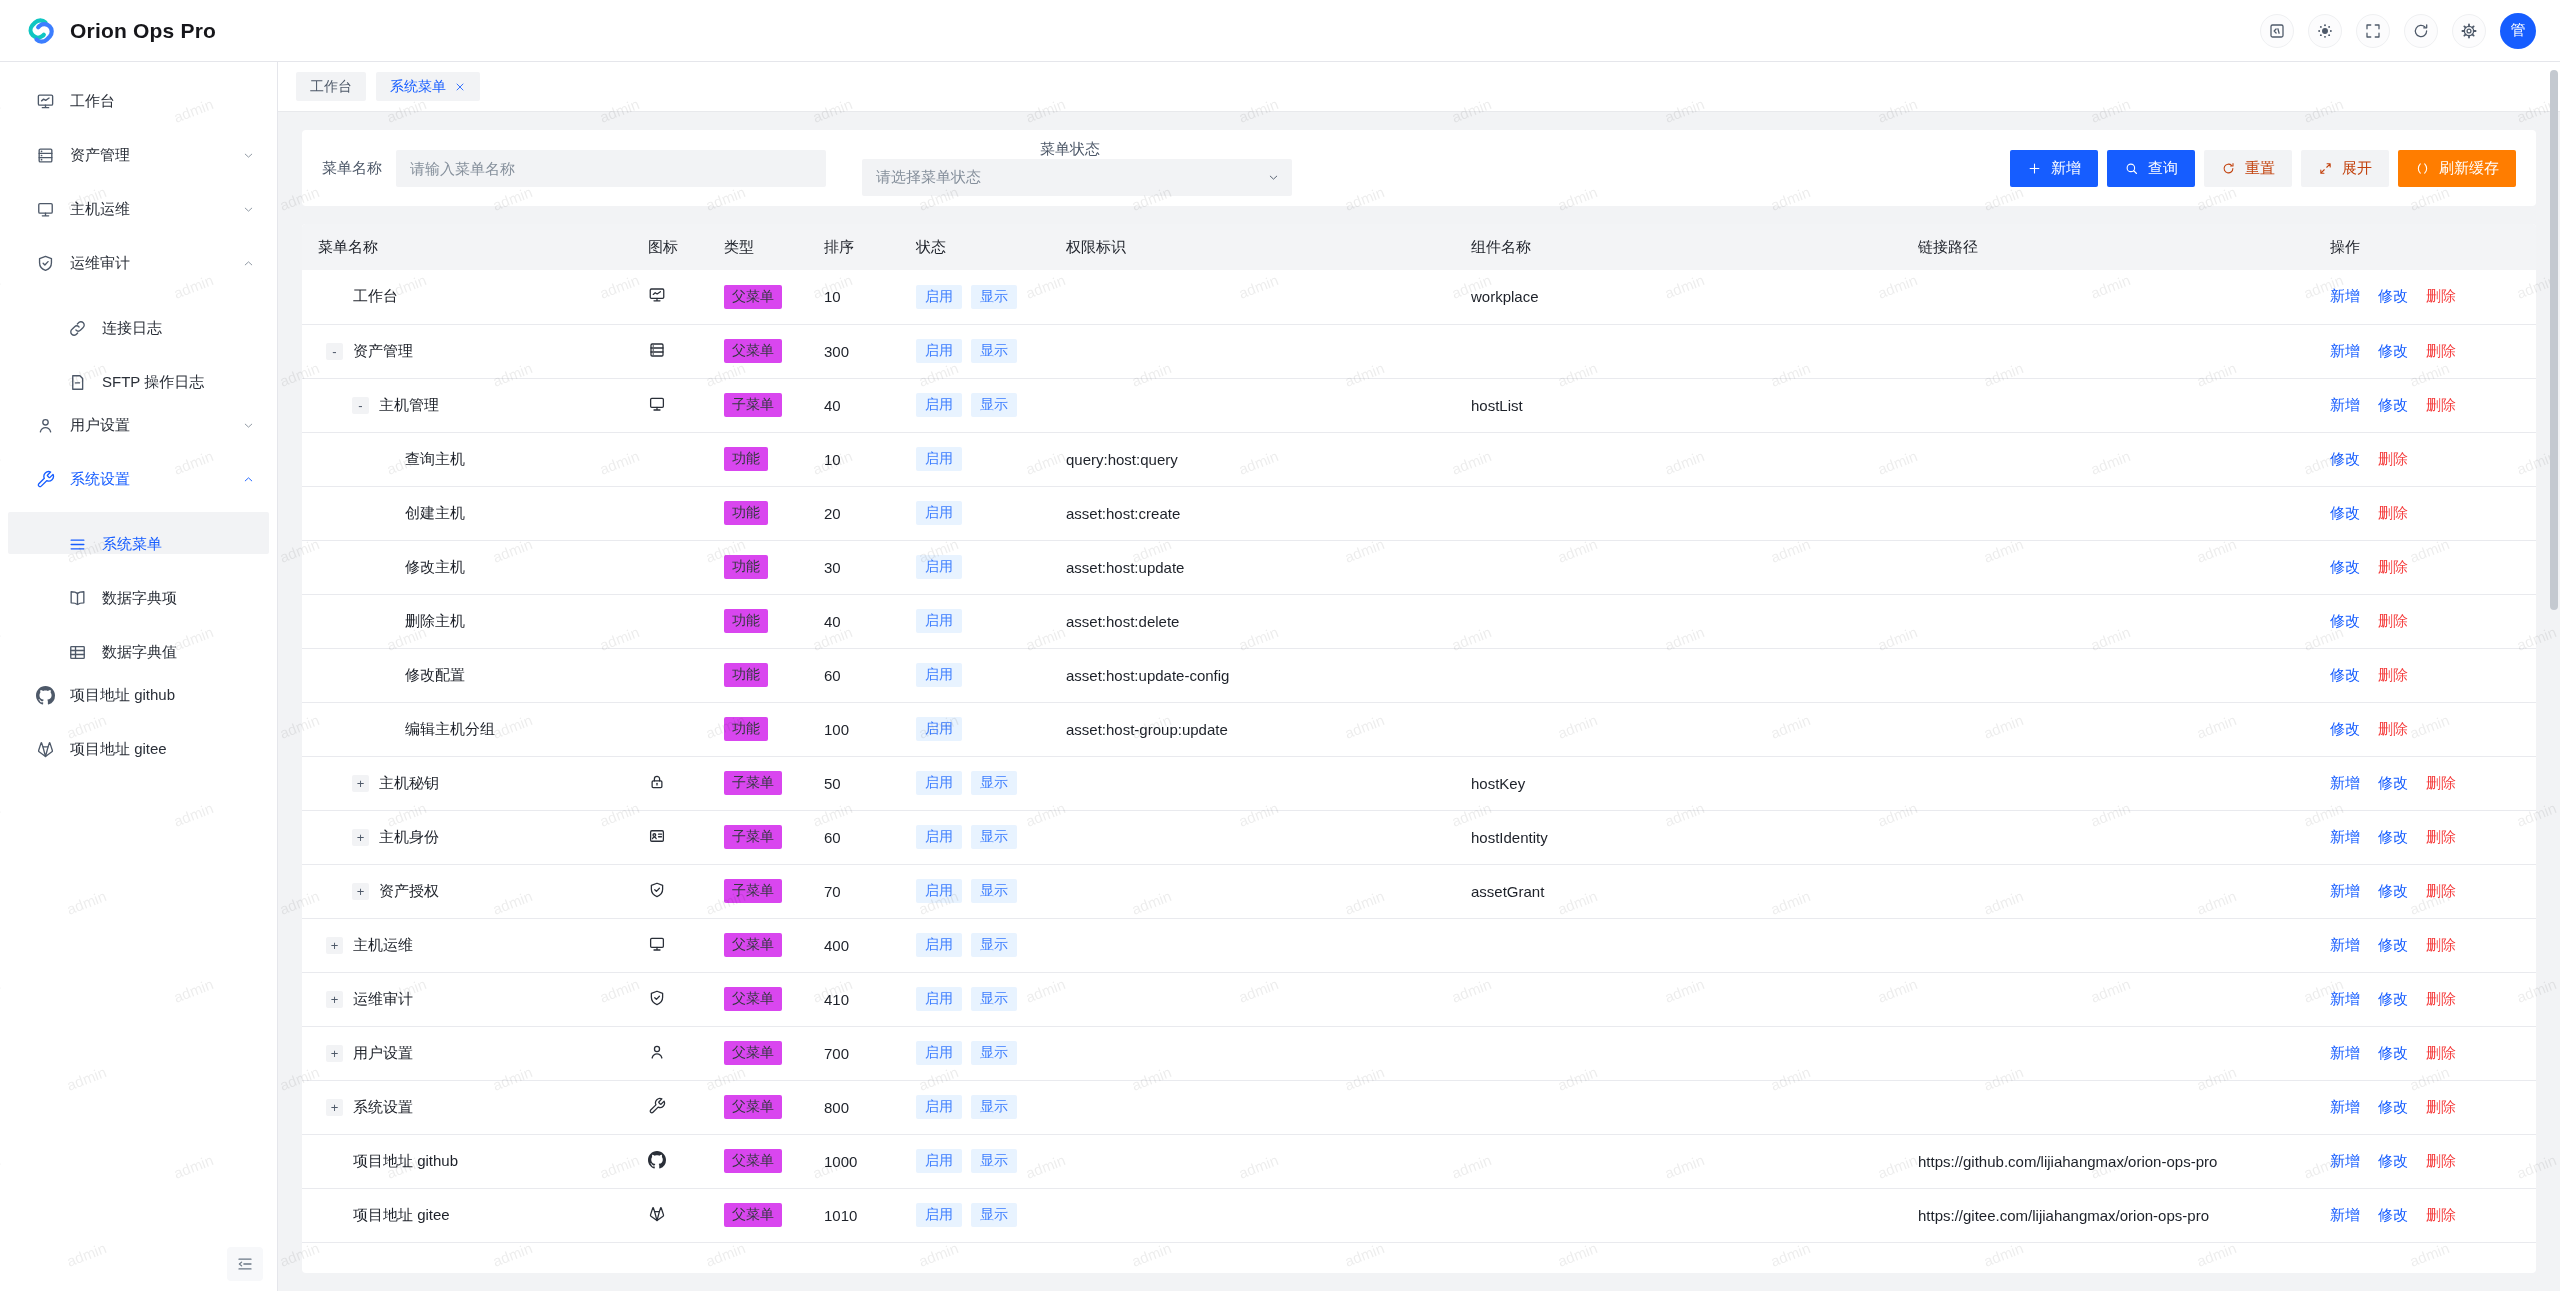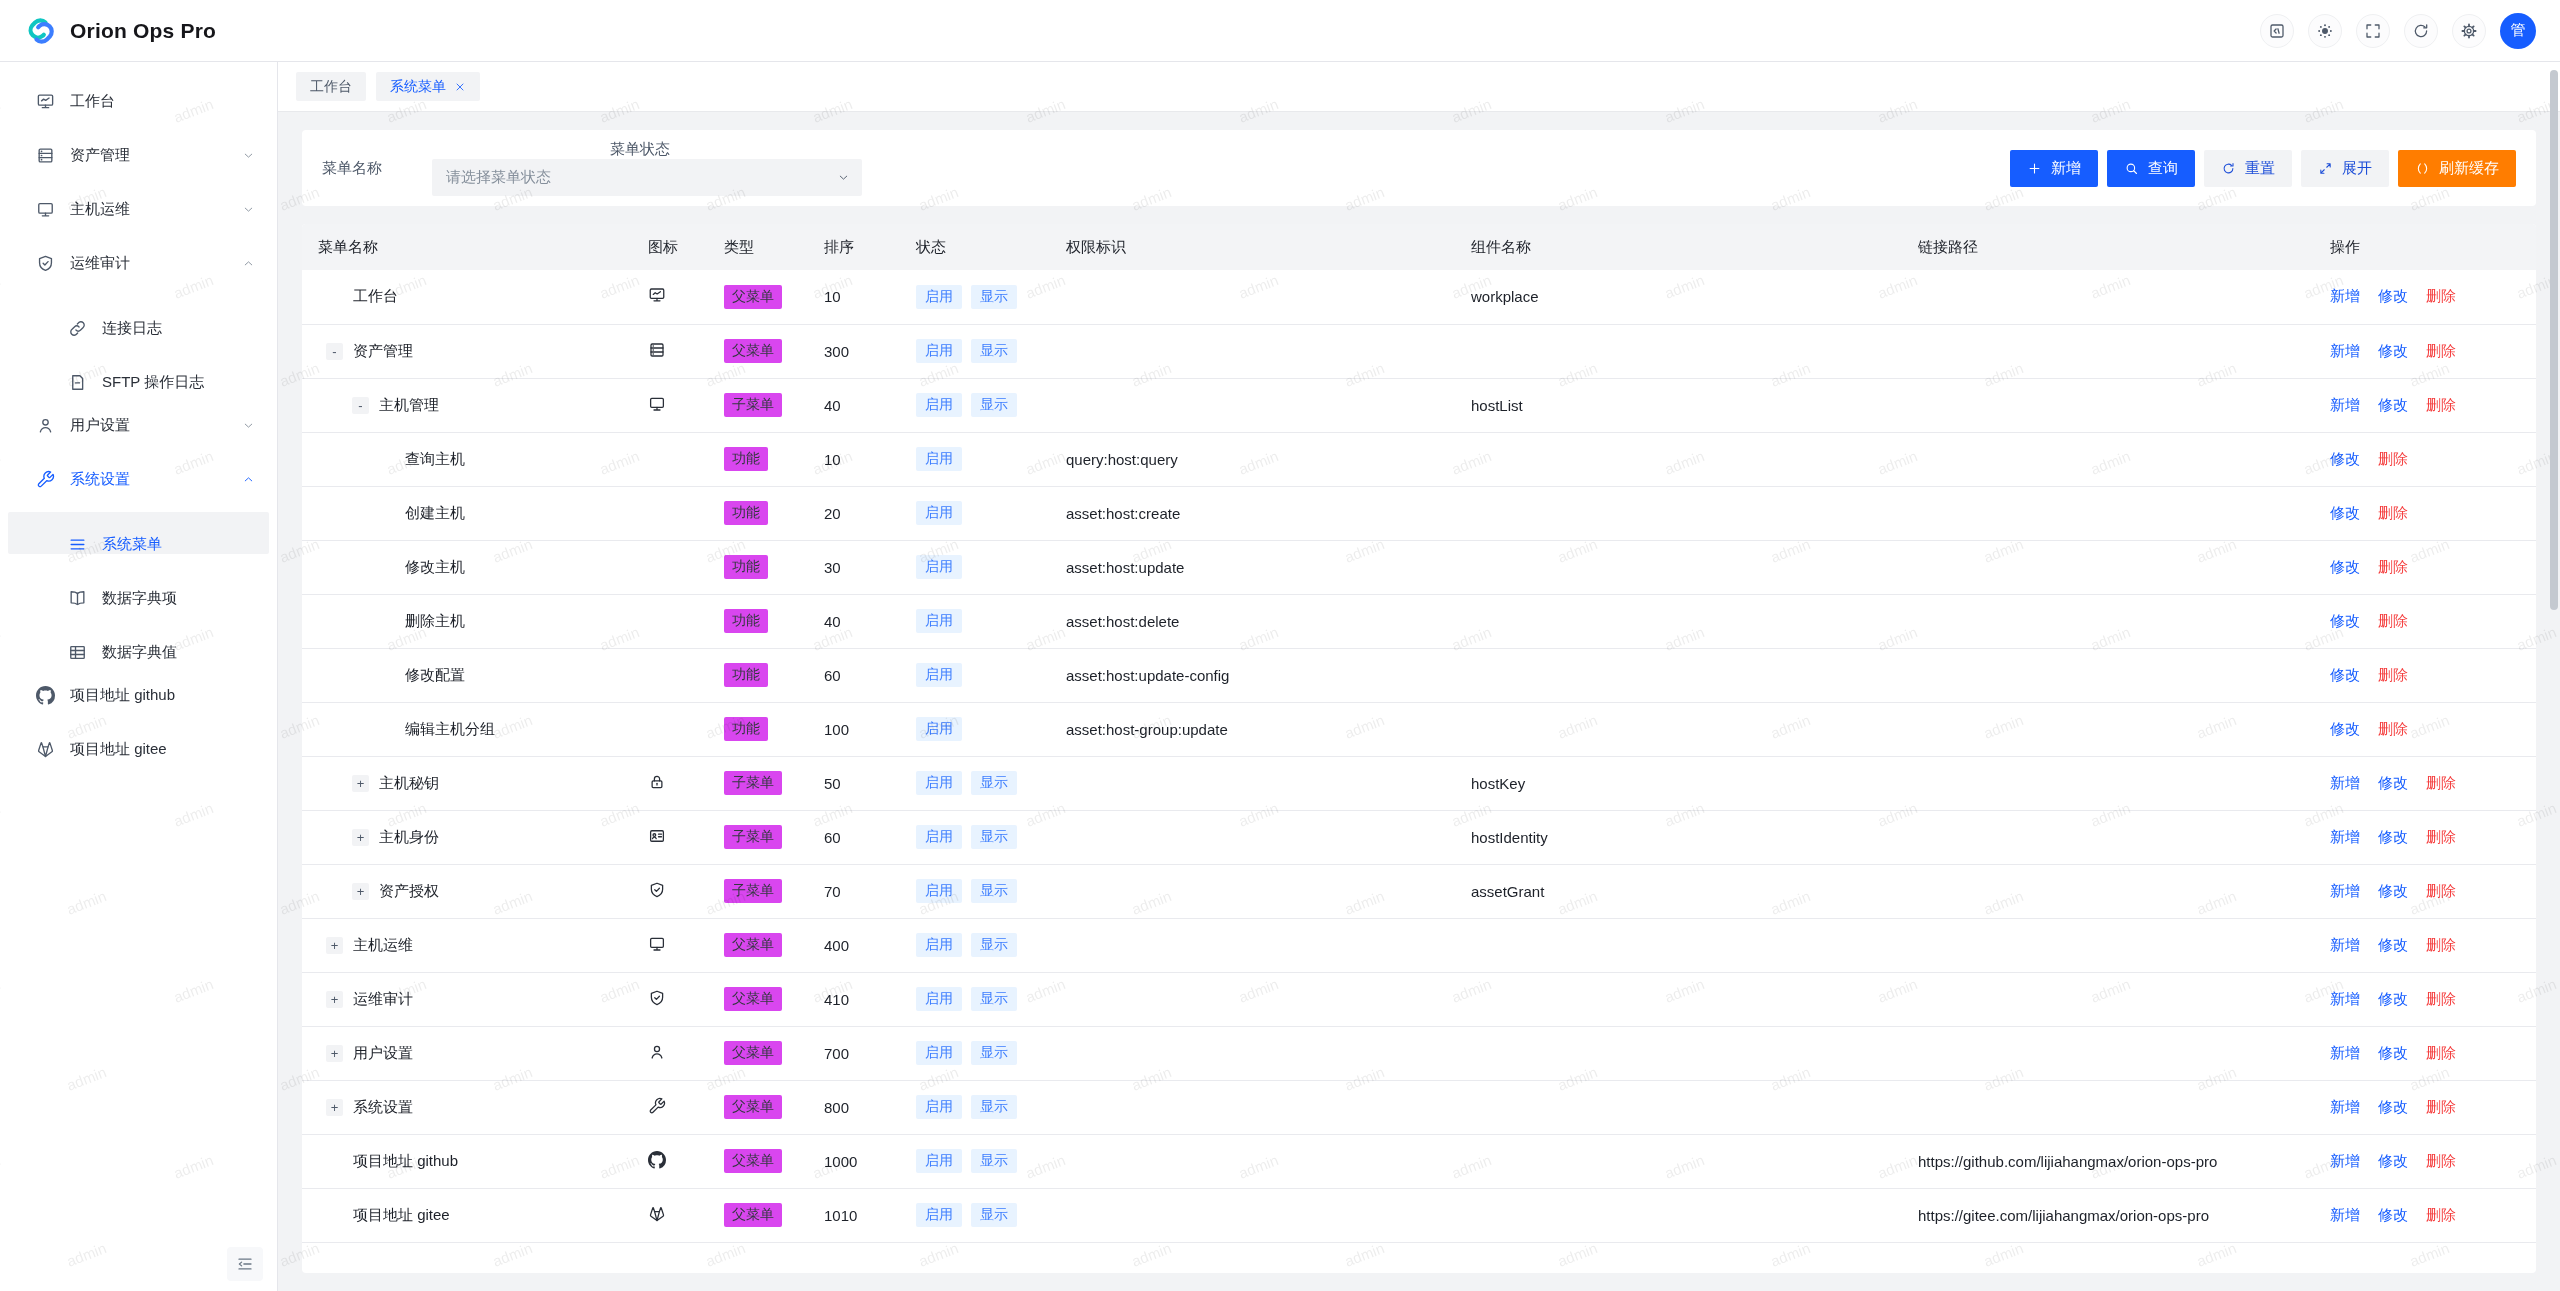--- a/index.html
+++ b/index.html
@@ -65,21 +65,21 @@
               padding:0 12px 0 14px; cursor:pointer; }
   .f-select .ph { flex:1; font-size:15px; color:#86909c; }
   .f-select svg { width:13px; height:13px; color:#4e5969; }
   .f-group { display:flex; align-items:center; }
   .f-group + .f-group { margin-left:36px;flex-direction:column; }
   .f-buttons { margin-left:auto; display:flex; gap:9px; }
   .btn { height:37px; border:none; border-radius:2px; padding:0 17px; font-size:15px; display:flex;
          align-items:center; gap:9px; cursor:pointer; font-family:inherit; white-space:nowrap; }
   .btn svg { width:15px; height:15px; }
   .btn-primary { background:#165dff; color:#fff; }
-  .btn-secondary { background:#f2f3f5; color:#1d4ed8; }
+  .btn-secondary { background:#f2f3f5; color:#c2410c; }
   .btn-orange { background:#ff7d00; color:#fff; }
 
   
   .table-card { background:#fff; border-radius:4px; margin-top:18px; flex:1; overflow:hidden; }
   table { width:100%; border-collapse:collapse; table-layout:fixed; }
   thead th { height:46px; background:#f3f4f6; font-size:15px; font-weight:500; color:#1d2129;
              text-align:left; padding:0 16px; }
   tbody td { height:54px; border-bottom:1px solid #e9eaee; font-size:15px; color:#1d2129;
              padding:0 16px; overflow:hidden; white-space:nowrap; }
   .name-wrap { display:flex; align-items:center; }
@@ -330,20 +330,21 @@
               </svg>
             </span>
           </div>
         </div>
 
       <div class="content">
 
         <div class="filter-card">
           <div class="f-group">
             <span class="f-label">菜单名称</span>
+            <input class="f-input" placeholder="请输入菜单名称" style="">
           </div>
           <div class="f-group">
             <span class="f-label">菜单状态</span>
             <div class="f-select">
               <span class="ph">请选择菜单状态</span>
               <span id="select-chevron" style="display:flex">
                   <svg viewBox="0 0 24 24" fill="none" stroke="currentColor" stroke-width="1.7" stroke-linecap="round" stroke-linejoin="round">
                     <path d="M6 9.5l6 5.5 6-5.5"></path>
                   </svg>
                 </span>

